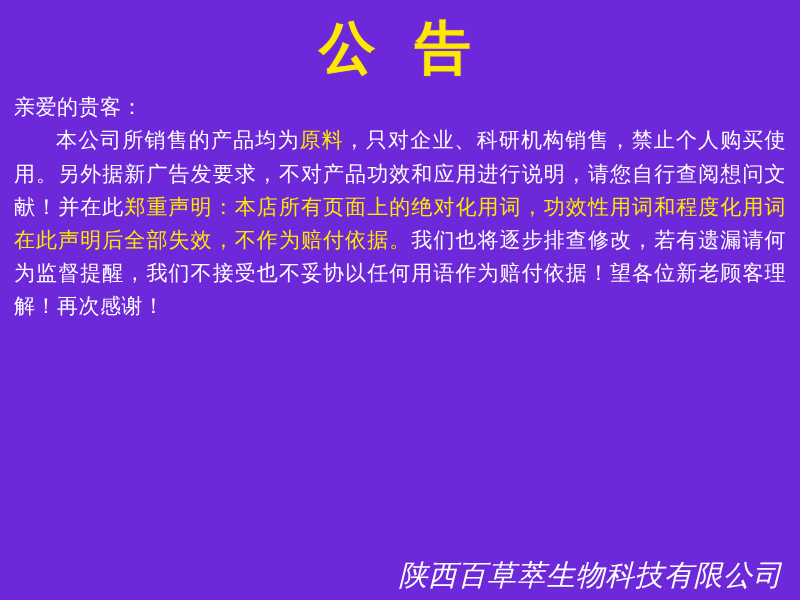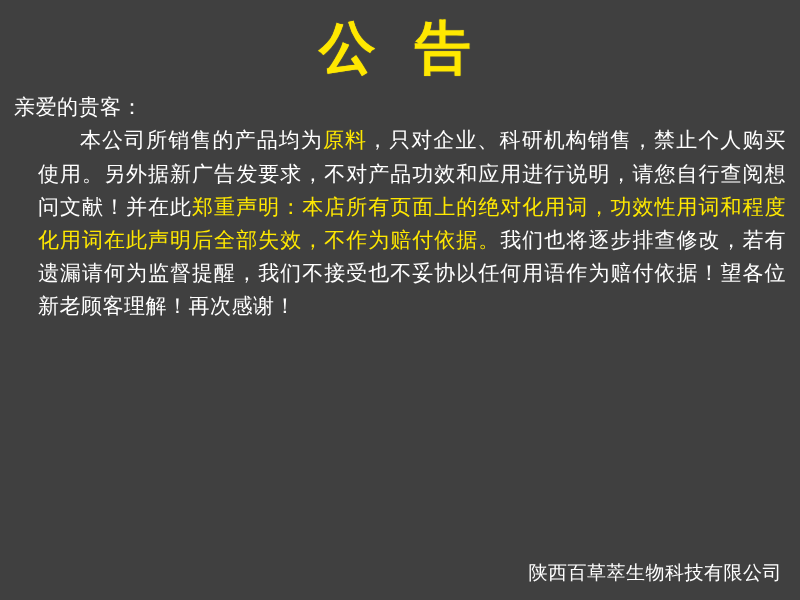--- a/index.html
+++ b/index.html
@@ -11,21 +11,21 @@
     height: 600px;
     background: #e21f18;
     font-family: "DejaVu Sans", "Liberation Sans", sans-serif;
     overflow: hidden;
   }
   .notice {
     position: relative;
     width: 800px;
     height: 600px;
     box-sizing: border-box;
-    background: #404040;
+    background: #6d28d9;
   }
   .title {
     text-align: center;
     color: #ffe800;
     font-size: 56px;
     font-weight: bold;
     letter-spacing: 10px;
     padding-top: 14px;
     line-height: 1.2;
     text-shadow: 0 0 1px #ffe800;
@@ -37,32 +37,32 @@
     line-height: 1.58;
     text-align: justify;
     letter-spacing: 0.5px;
   }
   .greeting {
     display: block;
   }
   .para {
     display: block;
     text-indent: 2em;
-    margin-left: 24px;
   }
   .hl {
     color: #ffe800;
   }
   .signature {
     position: absolute;
     right: 18px;
-    bottom: 14px;
+    bottom: 4px;
     color: #ffffff;
-    font-size: 19px;
+    font-size: 29px;
     letter-spacing: 0.5px;
+    font-style: italic;
   }
 </style>
 </head>
 <body>
 
 <div class="notice">
 
   <div class="title">公 告</div>
 
   <div class="body-text">

